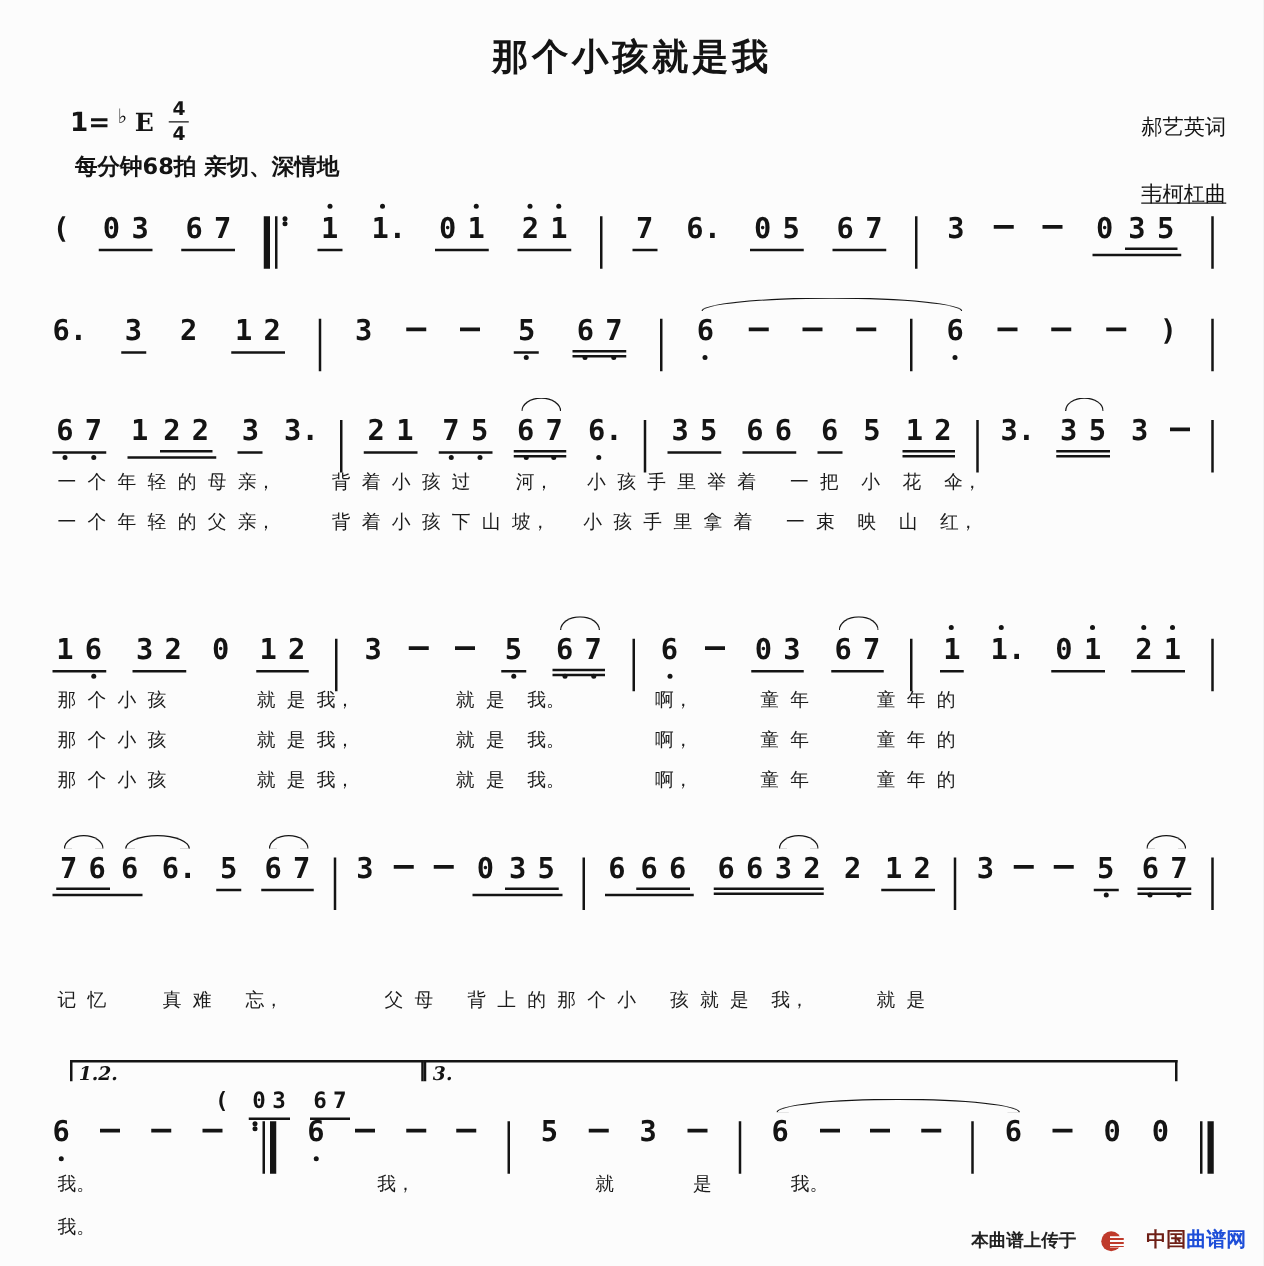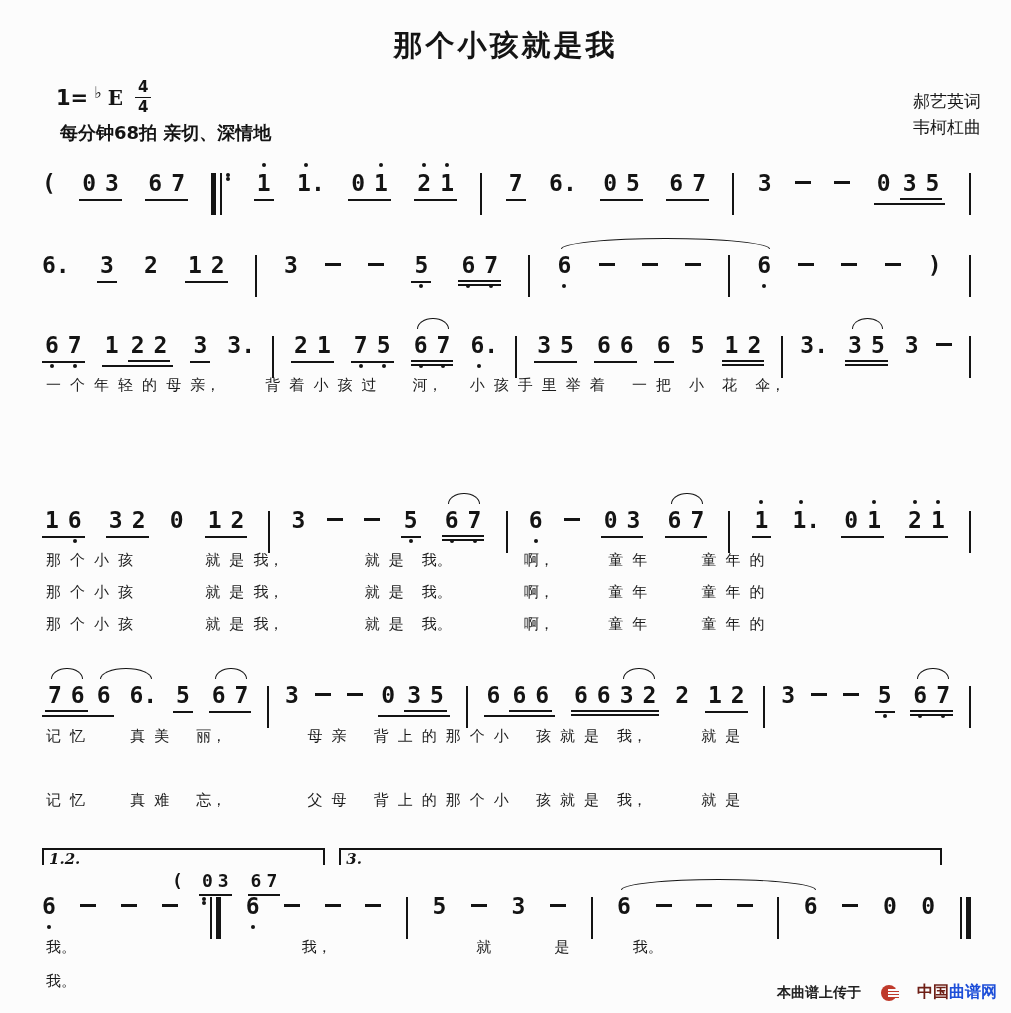--- a/index.html
+++ b/index.html
@@ -12,21 +12,21 @@
   .keyrow{position:absolute;left:56px;top:80px;display:flex;align-items:center;gap:6px;
           font-weight:bold;font-size:21px;}
   .flat{font-size:16px;transform:translateY(-5px);}
   .keyletter{font-family:"DejaVu Serif",serif;font-size:20px;}
   .meter{display:inline-flex;flex-direction:column;align-items:center;line-height:1;
          font-size:15px;font-weight:bold;margin-left:6px;}
   .meter .mtop{border-bottom:1.5px solid #141414;padding:0 3px 2px;}
   .meter .mbot{padding-top:2px;}
   .tempo{position:absolute;left:60px;top:121px;font-size:18px;font-weight:600;}
   .credit{position:absolute;right:30px;font-size:17px;font-family:"DejaVu Serif",serif;}
-  .credit.c1{top:90px;} .credit.c2{top:116px;}
+  .credit.c1{top:90px;} .credit.c2{top:144px;text-decoration:underline;}
 
   
   .mline{position:absolute;left:42px;right:40px;display:flex;justify-content:space-between;
          align-items:baseline;font-family:"DejaVu Sans Mono",monospace;
          font-weight:bold;font-size:23px;}
   .n{position:relative;display:inline-block;line-height:1.1;}
   .n.hi::before,.n.lo::after{content:"";position:absolute;left:50%;transform:translateX(-50%);
          width:4px;height:4px;border-radius:50%;background:#141414;}
   .n.hi::before{top:-8px;}
   .n.lo::after{bottom:-10px;}
@@ -49,21 +49,21 @@
   
   .lyr{position:absolute;left:46px;white-space:pre;font-size:15px;
        font-family:"DejaVu Sans Mono",monospace;color:#1b1b1b;}
 
   
   #finalwrap{position:absolute;left:42px;right:40px;top:848px;height:92px;}
   .volta{position:absolute;top:0;height:15px;border-top:2px solid #141414;
          border-left:2px solid #141414;border-right:2px solid #141414;}
   .volta .vlabel{position:absolute;left:5px;top:0px;
          font:italic bold 15px "DejaVu Serif",serif;white-space:pre;}
-  #volta12{left:0;width:30%;text-align:right;}
+  #volta12{left:14px;width:30%;text-align:right;}
   #volta3{left:32%;width:64.5%;}
   #pickup{position:absolute;left:14%;top:22px;display:flex;gap:16px;align-items:baseline;
           font-family:"DejaVu Sans Mono",monospace;font-weight:bold;font-size:18px;}
   #pickup .g{gap:5px;border-bottom-width:2px;}
   #finalline{top:46px;}
 
   
   .wm{position:absolute;right:14px;top:982px;display:flex;align-items:center;gap:20px;}
   .wm-prefix{font-size:14px;font-weight:bold;color:#222;}
   .wm-logo{width:16px;height:16px;border-radius:50%;background:#bf3a2b;position:relative;display:inline-block;}
@@ -260,20 +260,21 @@
       <span class="n">3</span>
       <span class="dash"></span>
       <span class="bar">
         <i class="bline"></i>
       </span>
       <div class="arc" style="left: 375.09px; width: 29.7891px; top: -15px;"></div>
       <div class="arc" style="left: 809.559px; width: 29.7891px; top: -15px;"></div>
     </div>
 
   <div class="lyr" style="top:376px">一 个 年 轻 的 母 亲，     背 着 小 孩 过    河，   小 孩 手 里 举 着   一 把  小  花  伞，</div>
+  <div class="lyr" style="top:408px">一 个 年 轻 的 父 亲，     背 着 小 孩 下 山 坡，   小 孩 手 里 拿 着   一 束  映  山  红，</div>
 
   <div class="mline" style="top:508px">
       <span class="g">
         <span class="n">1</span>
         <span class="n lo">6</span>
       </span>
       <span class="g">
         <span class="n">3</span>
         <span class="n">2</span>
       </span>
@@ -400,21 +401,20 @@
       <span class="bar">
         <i class="bline"></i>
       </span>
       <div class="arc" style="left: 9.46484px; width: 29.7891px; top: -15px;"></div>
       <div class="arc" style="left: 58.1836px; width: 50px; top: -15px;"></div>
       <div class="arc" style="left: 173.09px; width: 29.7891px; top: -15px;"></div>
       <div class="arc" style="left: 581.168px; width: 29.7891px; top: -15px;"></div>
       <div class="arc" style="left: 874.809px; width: 29.7891px; top: -15px;"></div>
     </div>
 
-  <div class="lyr" style="top:727px">记 忆     真 美   丽，         母 亲   背 上 的 那 个 小   孩 就 是  我，      就 是</div>
   <div class="lyr" style="top:791px">记 忆     真 难   忘，         父 母   背 上 的 那 个 小   孩 就 是  我，      就 是</div>
 
   <div id="finalwrap">
     <div class="volta" id="volta12">
       <span class="vlabel">1.2.</span>
     </div>
     <div class="volta" id="volta3">
       <span class="vlabel">3.</span>
     </div>
     <div id="pickup">

